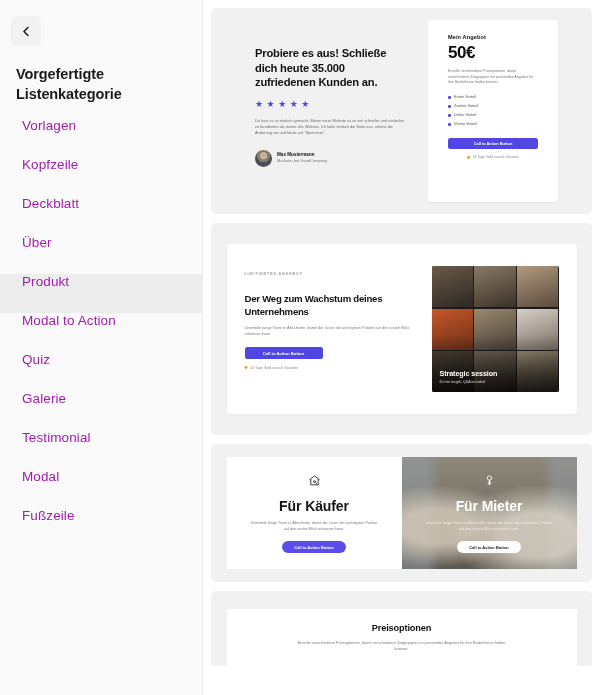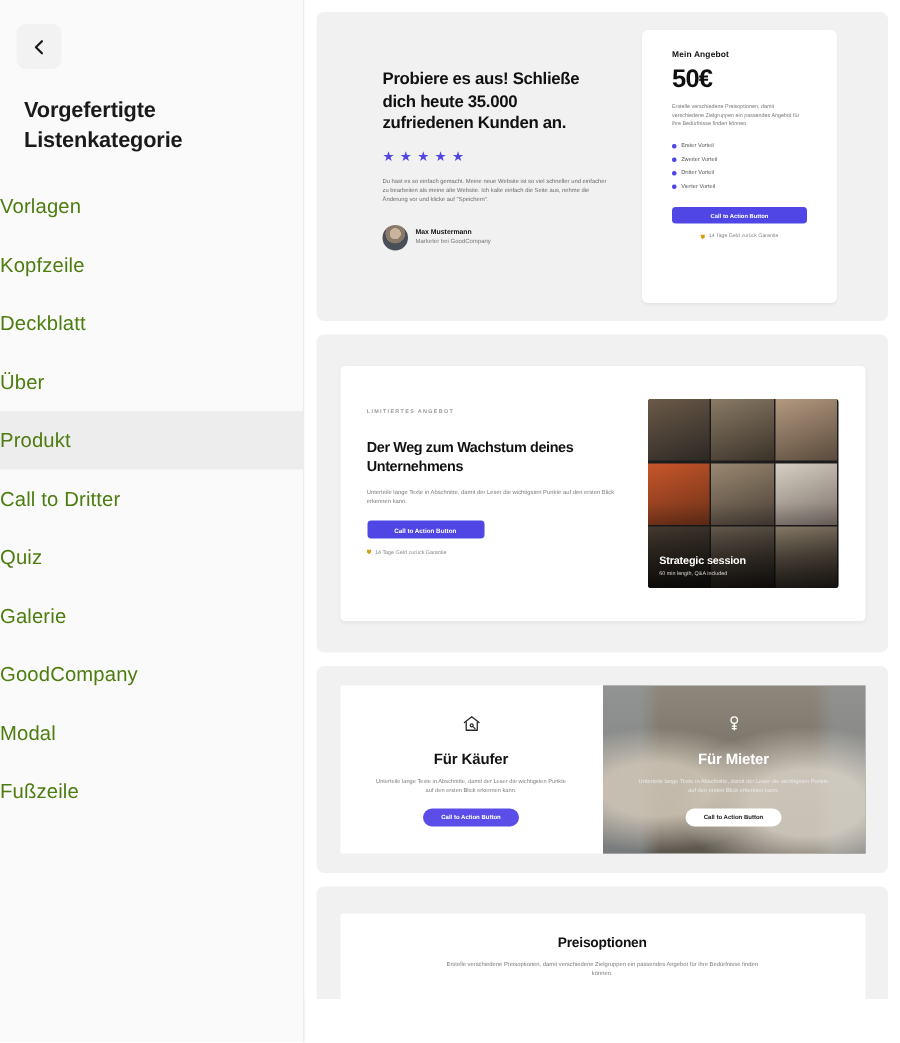--- a/index.html
+++ b/index.html
@@ -33,23 +33,24 @@
     font-size: 14.5px;
     font-weight: bold;
     color: #1a1a1a;
     padding: 18px 0 0 16px;
     letter-spacing: -0.1px;
     line-height: 20px;
   }
   .side-list { margin-top: 14px; }
   .side-item {
     height: 39px;
-    display: flex; align-items: center;
+    display: flex; align-items: flex-start;
+    padding-left: 22px;
     font-size: 13.5px;
-    color: #4d7c0f;
+    color: #a21caf;
     cursor: pointer;
     letter-spacing: 0.1px;
   }
   .side-item.active { background: #ededed; }
 
   
   .main {
     flex: 1;
     height: 666px;
     background: #ffffff;
@@ -200,21 +201,21 @@
     content:""; position:absolute; inset:0;
     background:
       radial-gradient(ellipse at 20% 62%, rgba(210,200,184,.85) 0 18%, rgba(0,0,0,0) 42%),
       radial-gradient(ellipse at 78% 70%, rgba(225,218,205,.8) 0 20%, rgba(0,0,0,0) 46%),
       linear-gradient(90deg, rgba(150,160,170,.5) 0 14%, rgba(0,0,0,0) 22%),
       linear-gradient(270deg, rgba(150,160,170,.45) 0 12%, rgba(0,0,0,0) 20%),
       linear-gradient(180deg, #8e887c, #5b564e);
   }
   .half-b > * { position: relative; z-index: 2; }
   .h-ico { margin-bottom: 7px; }
-  .h-title { font-size: 10px; font-weight: bold; letter-spacing: -0.1px; }
+  .h-title { font-size: 14px; font-weight: bold; letter-spacing: -0.1px; }
   .half-a .h-title { color: #141414; }
   .half-b .h-title { color: #ffffff; }
   .h-body { font-size: 3.8px; line-height: 6px; margin-top: 6px; max-width: 128px; }
   .half-a .h-body { color: #7d7d7d; }
   .half-b .h-body { color: #eaeaea; }
   .cta3 {
     margin-top: 9px; height: 12px; padding: 0 12px;
     border-radius: 999px;
     display: flex; align-items: center; justify-content: center;
     font-size: 4px; font-weight: bold; border: none; cursor: pointer;
@@ -252,30 +253,30 @@
       <div class="side-item">
           <span>Deckblatt</span>
         </div>
       <div class="side-item">
           <span>Über</span>
         </div>
       <div class="side-item active">
           <span>Produkt</span>
         </div>
       <div class="side-item">
-          <span>Call to Dritter</span>
+          <span>Modal to Action</span>
         </div>
       <div class="side-item">
           <span>Quiz</span>
         </div>
       <div class="side-item">
           <span>Galerie</span>
         </div>
       <div class="side-item">
-          <span>GoodCompany</span>
+          <span>Testimonial</span>
         </div>
       <div class="side-item">
           <span>Modal</span>
         </div>
       <div class="side-item">
           <span>Fußzeile</span>
         </div>
     </div>
   </div>
 

